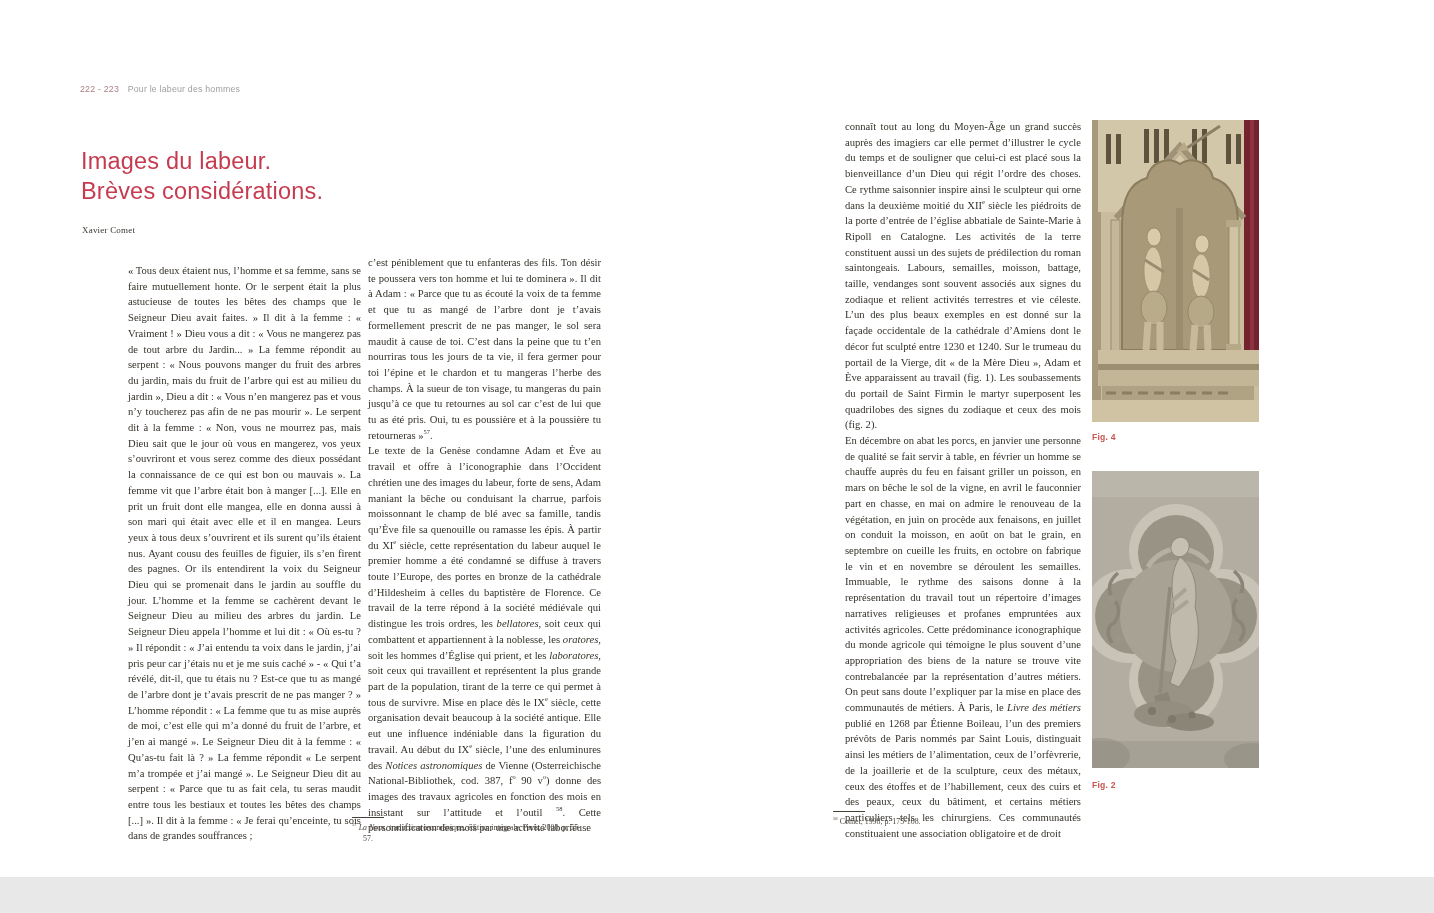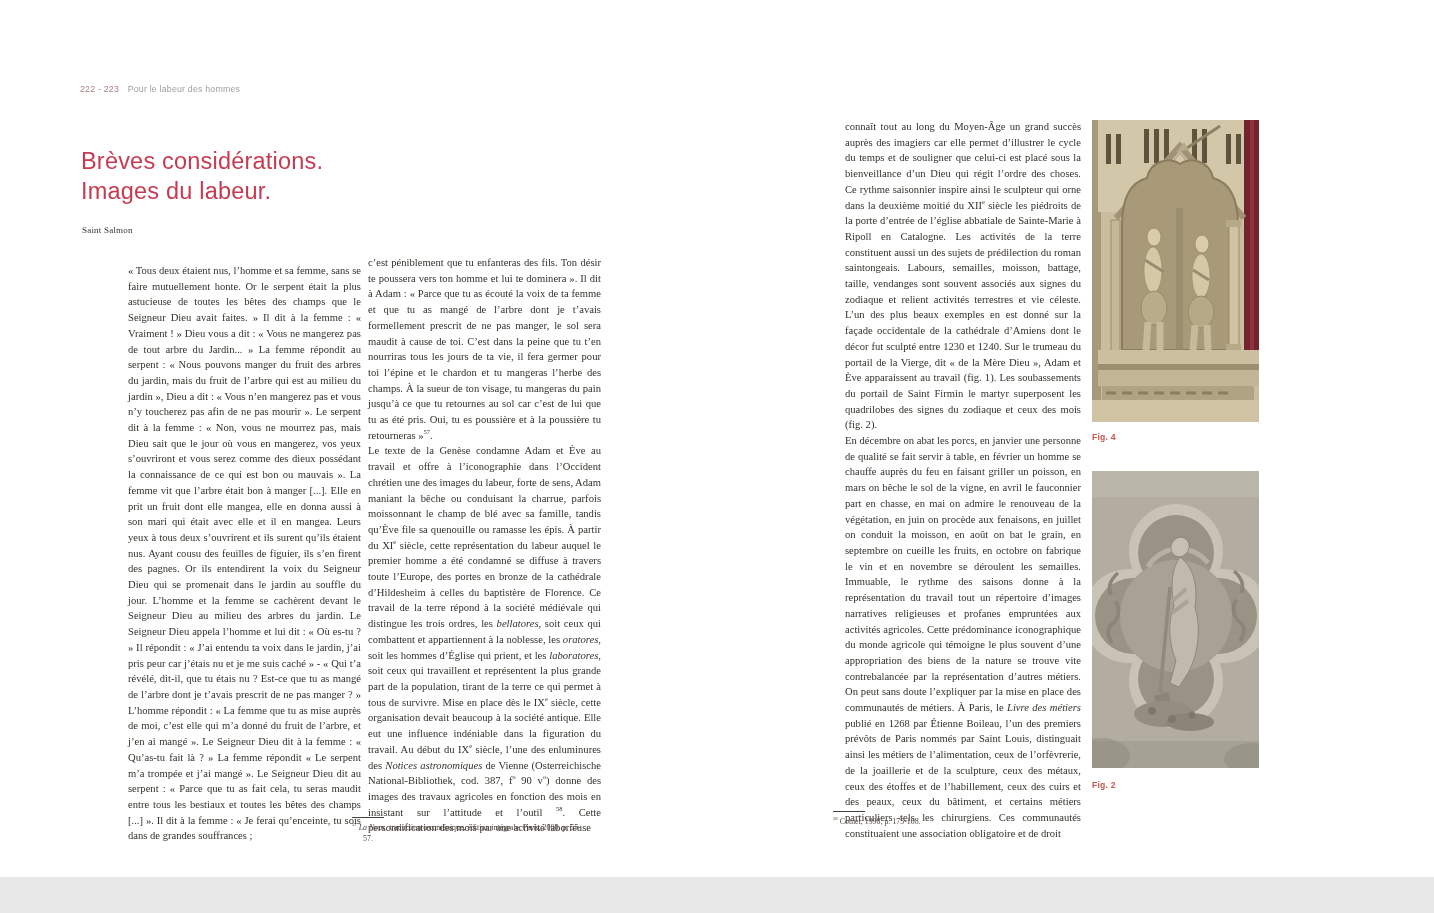--- a/index.html
+++ b/index.html
@@ -46,24 +46,24 @@
 <body>
 
 <div class="spread">
 
   <div class="runhead">
     <span class="pages">222 - 223</span>
     <span class="section">Pour le labeur des hommes</span>
   </div>
 
   <div class="title">
+    <div>Images du labeur.</div>
     <div>Brèves considérations.</div>
-    <div>Images du labeur.</div>
   </div>
-  <div class="author">Saint Salmon</div>
+  <div class="author">Xavier Comet</div>
 
   <div class="col col-1">
       <p lang="fr"><span>« Tous deux étaient nus, l’homme et sa femme, sans se faire mutuellement honte. Or le serpent était la plus astucieuse de toutes les bêtes des champs que le Seigneur Dieu avait faites. » Il dit à la femme : « Vraiment ! » Dieu vous a dit : « Vous ne mangerez pas de tout arbre du Jardin... » La femme répondit au serpent : « Nous pouvons manger du fruit des arbres du jardin, mais du fruit de l’arbre qui est au milieu du jardin », Dieu a dit : « Vous n’en mangerez pas et vous n’y toucherez pas afin de ne pas mourir ». Le serpent dit à la femme : « Non, vous ne mourrez pas, mais Dieu sait que le jour où vous en mangerez, vos yeux s’ouvriront et vous serez comme des dieux possédant la connaissance de ce qui est bon ou mauvais ». La femme vit que l’arbre était bon à manger [...]. Elle en prit un fruit dont elle mangea, elle en donna aussi à son mari qui était avec elle et il en mangea. Leurs yeux à tous deux s’ouvrirent et ils surent qu’ils étaient nus. Ayant cousu des feuilles de figuier, ils s’en firent des pagnes. Or ils entendirent la voix du Seigneur Dieu qui se promenait dans le jardin au souffle du jour. L’homme et la femme se cachèrent devant le Seigneur Dieu au milieu des arbres du jardin. Le Seigneur Dieu appela l’homme et lui dit : « Où es-tu ? » Il répondit : « J’ai entendu ta voix dans le jardin, j’ai pris peur car j’étais nu et je me suis caché » - « Qui t’a révélé, dit-il, que tu étais nu ? Est-ce que tu as mangé de l’arbre dont je t’avais prescrit de ne pas manger ? » L’homme répondit : « La femme que tu as mise auprès de moi, c’est elle qui m’a donné du fruit de l’arbre, et j’en ai mangé ». Le Seigneur Dieu dit à la femme : « Qu’as-tu fait là ? » La femme répondit « Le serpent m’a trompée et j’ai mangé ». Le Seigneur Dieu dit au serpent : « Parce que tu as fait cela, tu seras maudit entre tous les bestiaux et toutes les bêtes des champs [...] ». Il dit à la femme : « Je ferai qu’enceinte, tu sois dans de grandes souffrances ;</span></p>
     </div>
   <div class="col col-2">
       <p lang="fr"><span>c’est péniblement que tu enfanteras des fils. Ton désir te poussera vers ton homme et lui te dominera ». Il dit à Adam : « Parce que tu as écouté la voix de ta femme et que tu as mangé de l’arbre dont je t’avais formellement prescrit de ne pas manger, le sol sera maudit à cause de toi. C’est dans la peine que tu t’en nourriras tous les jours de ta vie, il fera germer pour toi l’épine et le chardon et tu mangeras l’herbe des champs. À la sueur de ton visage, tu mangeras du pain jusqu’à ce que tu retournes au sol car c’est de lui que tu as été pris. Oui, tu es poussière et à la poussière tu retourneras »</span><sup>57</sup><span>.</span></p>
       <p lang="fr"><span>Le texte de la Genèse condamne Adam et Ève au travail et offre à l’iconographie dans l’Occident chrétien une des images du labeur, forte de sens, Adam maniant la bêche ou conduisant la charrue, parfois moissonnant le champ de blé avec sa famille, tandis qu’Ève file sa quenouille ou ramasse les épis. À partir du XI</span><sup>e</sup><span> siècle, cette représentation du labeur auquel le premier homme a été condamné se diffuse à travers toute l’Europe, des portes en bronze de la cathédrale d’Hildesheim à celles du baptistère de Florence. Ce travail de la terre répond à la société médiévale qui distingue les trois ordres, les </span><em>bellatores</em><span>, soit ceux qui combattent et appartiennent à la noblesse, les </span><em>oratores</em><span>, soit les hommes d’Église qui prient, et les </span><em>laboratores</em><span>, soit ceux qui travaillent et représentent la plus grande part de la population, tirant de la terre ce qui permet à tous de survivre. Mise en place dès le IX</span><sup>e</sup><span> siècle, cette organisation devait beaucoup à la société antique. Elle eut une influence indéniable dans la figuration du travail. Au début du IX</span><sup>e</sup><span> siècle, l’une des enluminures des </span><em>Notices astronomiques</em><span> de Vienne (Osterreichische National-Bibliothek, cod. 387, f</span><sup>o</sup><span> 90 v</span><sup>o</sup><span>) donne des images des travaux agricoles en fonction des mois en insistant sur l’attitude et l’outil </span><sup>58</sup><span>. Cette personnification des mois par une activité laborieuse</span></p>
     </div>
   <div class="col col-3">
       <p lang="fr"><span>connaît tout au long du Moyen-Âge un grand succès auprès des imagiers car elle permet d’illustrer le cycle du temps et de souligner que celui-ci est placé sous la bienveillance d’un Dieu qui régit l’ordre des choses. Ce rythme saisonnier inspire ainsi le sculpteur qui orne dans la deuxième moitié du XII</span><sup>e</sup><span> siècle les piédroits de la porte d’entrée de l’église abbatiale de Sainte-Marie à Ripoll en Catalogne. Les activités de la terre constituent aussi un des sujets de prédilection du roman saintongeais. Labours, semailles, moisson, battage, taille, vendanges sont souvent associés aux signes du zodiaque et relient activités terrestres et vie céleste. L’un des plus beaux exemples en est donné sur la façade occidentale de la cathédrale d’Amiens dont le décor fut sculpté entre 1230 et 1240. Sur le trumeau du portail de la Vierge, dit « de la Mère Dieu », Adam et Ève apparaissent au travail (fig. 1). Les soubassements du portail de Saint Firmin le martyr superposent les quadrilobes des signes du zodiaque et ceux des mois (fig. 2).</span></p>

